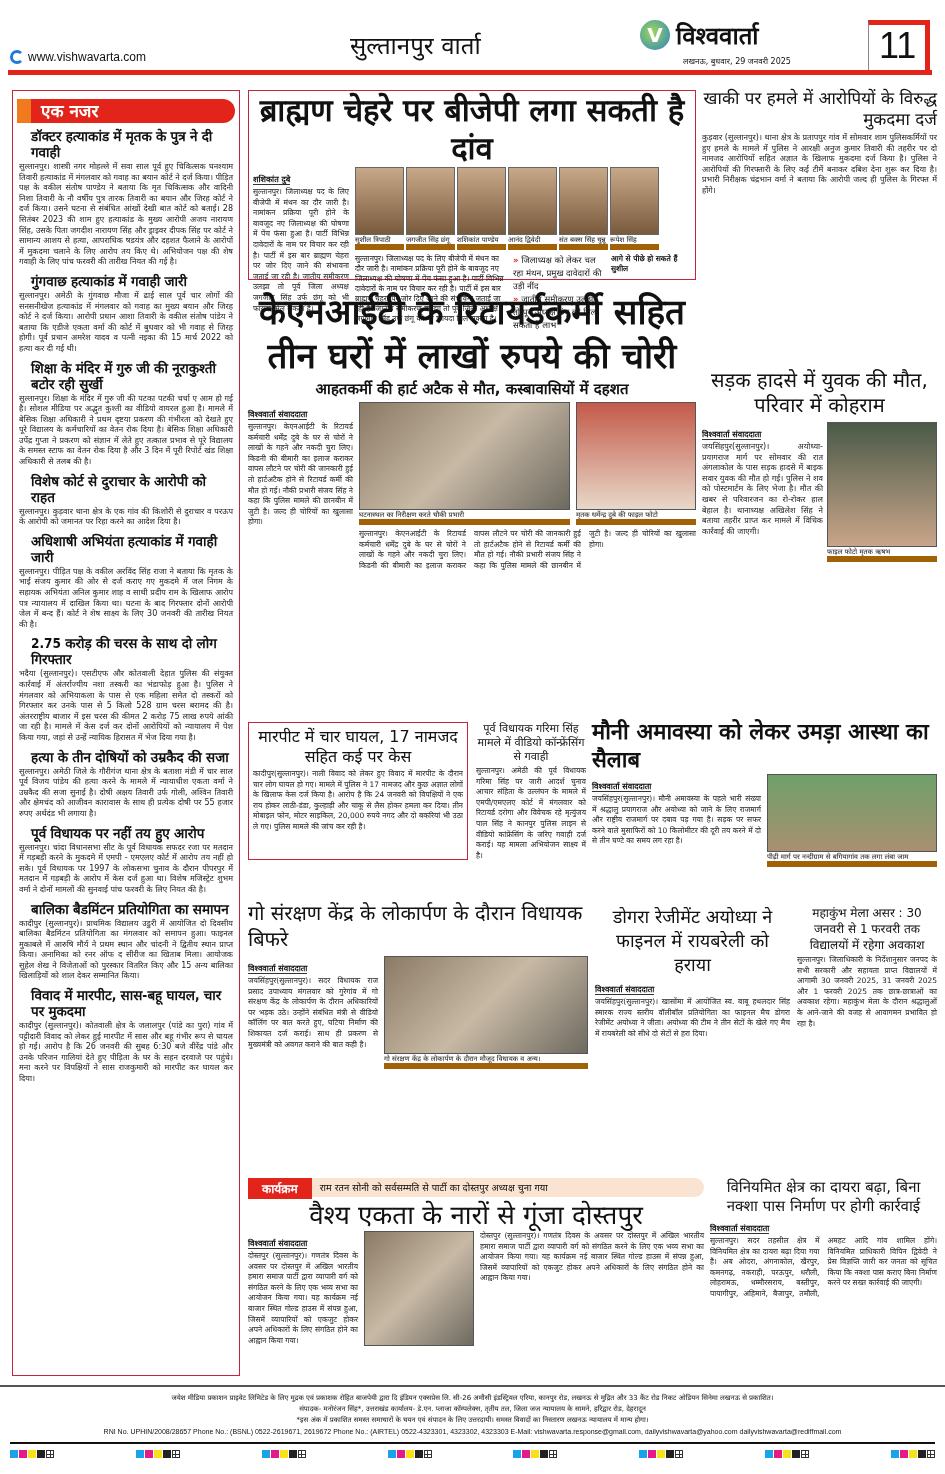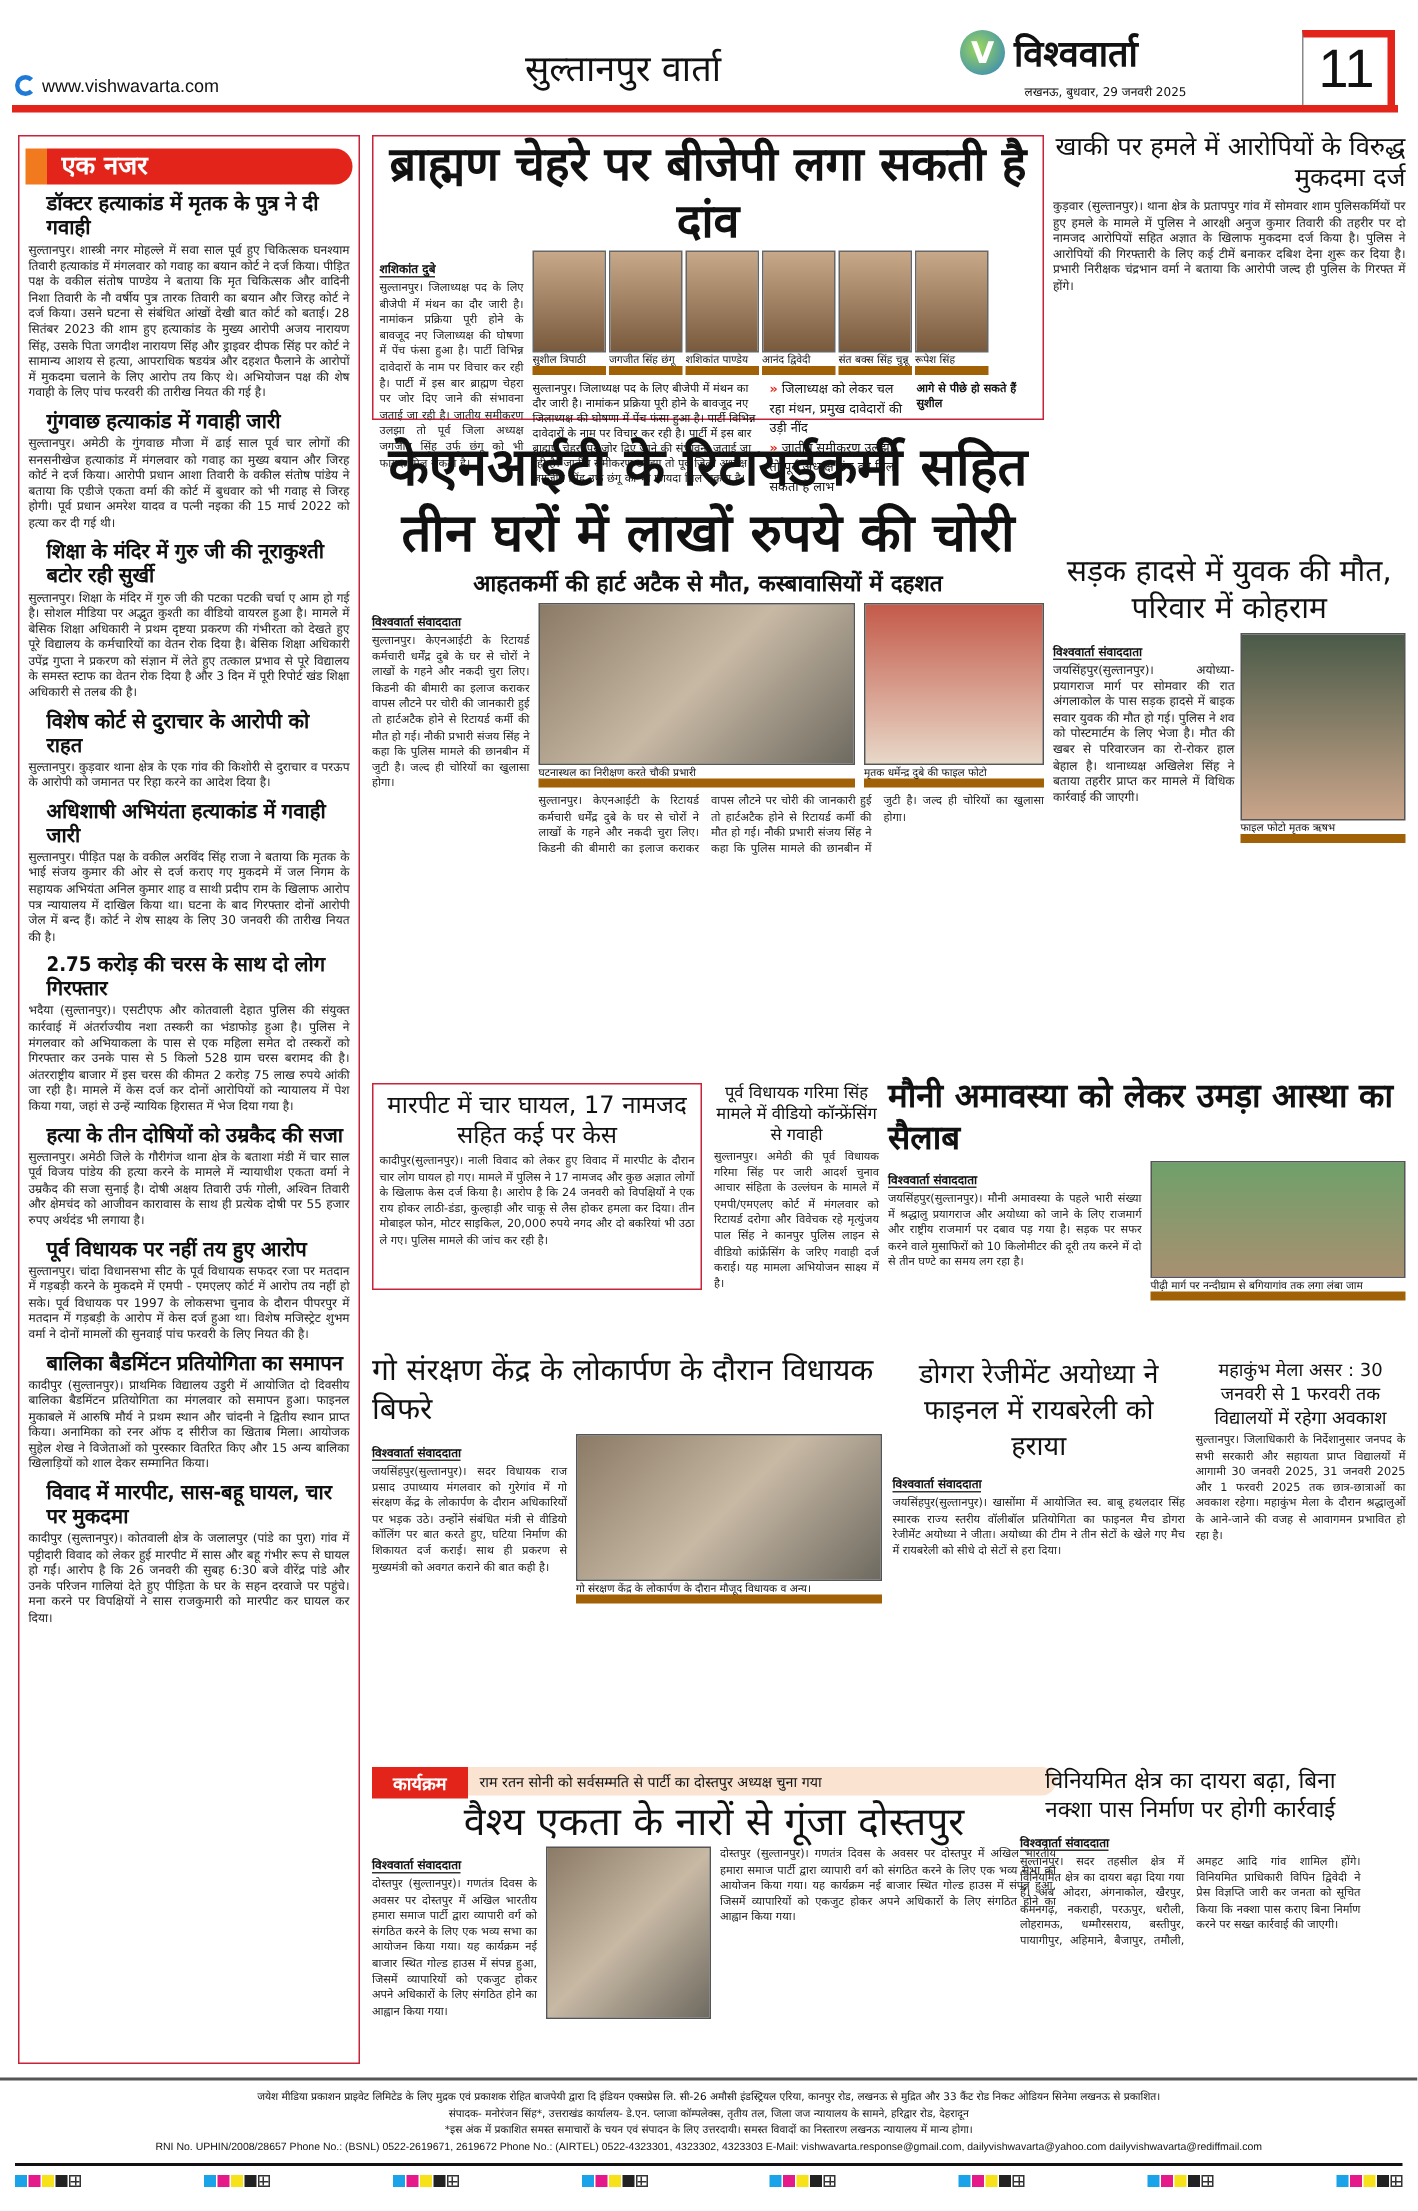--- a/index.html
+++ b/index.html
@@ -201,21 +201,21 @@
     <span class="kary-t">राम रतन सोनी को सर्वसम्मति से पार्टी का दोस्तपुर अध्यक्ष चुना गया</span>
   </div>
   <div style="font-size:26px;text-align:center;line-height:32px">वैश्य एकता के नारों से गूंजा दोस्तपुर</div>
   <div style="display:flex;gap:6px">
     <div style="width:110px"><div class="by">विश्ववार्ता संवाददाता</div><div class="tx" style="margin:0;font-size:7.5px">दोस्तपुर (सुल्तानपुर)। गणतंत्र दिवस के अवसर पर दोस्तपुर में अखिल भारतीय हमारा समाज पार्टी द्वारा व्यापारी वर्ग को संगठित करने के लिए एक भव्य सभा का आयोजन किया गया। यह कार्यक्रम नई बाजार स्थित गोल्ड हाउस में संपन्न हुआ, जिसमें व्यापारियों को एकजुट होकर अपने अधिकारों के लिए संगठित होने का आह्वान किया गया।</div></div>
     <div style="width:110px" class="img"></div>
     <div class="tx" style="margin:0;flex:1;font-size:7.5px">दोस्तपुर (सुल्तानपुर)। गणतंत्र दिवस के अवसर पर दोस्तपुर में अखिल भारतीय हमारा समाज पार्टी द्वारा व्यापारी वर्ग को संगठित करने के लिए एक भव्य सभा का आयोजन किया गया। यह कार्यक्रम नई बाजार स्थित गोल्ड हाउस में संपन्न हुआ, जिसमें व्यापारियों को एकजुट होकर अपने अधिकारों के लिए संगठित होने का आह्वान किया गया।</div>
   </div>
 </div>
 
-<div class="abs" style="left:680px;top:1178px;width:227px">
+<div class="abs" style="left:710px;top:1178px;width:227px">
   <div style="font-size:15px;text-align:center;line-height:19px">विनियमित क्षेत्र का दायरा बढ़ा, बिना नक्शा पास निर्माण पर होगी कार्रवाई</div>
   <div class="by">विश्ववार्ता संवाददाता</div>
   <div class="tx" style="margin:0;font-size:7.5px;column-count:2">सुल्तानपुर। सदर तहसील क्षेत्र में विनियमित क्षेत्र का दायरा बढ़ा दिया गया है। अब ओदरा, अंगनाकोल, खैरपुर, कमनगढ़, नकराही, परऊपुर, धरौली, लोहरामऊ, धम्मौरसराय, बस्तीपुर, पायागीपुर, अहिमाने, बैजापुर, तमौली, अमहट आदि गांव शामिल होंगे। विनियमित प्राधिकारी विपिन द्विवेदी ने प्रेस विज्ञप्ति जारी कर जनता को सूचित किया कि नक्शा पास कराए बिना निर्माण करने पर सख्त कार्रवाई की जाएगी।</div>
 </div>
 
 <div class="abs footer">
   <div>जयेश मीडिया प्रकाशन प्राइवेट लिमिटेड के लिए मुद्रक एवं प्रकाशक रोहित बाजपेयी द्वारा दि इंडियन एक्सप्रेस लि. सी-26 अमौसी इंडस्ट्रियल एरिया, कानपुर रोड, लखनऊ से मुद्रित और 33 कैंट रोड निकट ओडियन सिनेमा लखनऊ से प्रकाशित।</div>
   <div>संपादक- मनोरंजन सिंह*, उत्तराखंड कार्यालय- डे.एन. प्लाजा कॉम्पलेक्स, तृतीय तल, जिला जज न्यायालय के सामने, हरिद्वार रोड, देहरादून</div>
   <div>*इस अंक में प्रकाशित समस्त समाचारों के चयन एवं संपादन के लिए उत्तरदायी। समस्त विवादों का निस्तारण लखनऊ न्यायालय में मान्य होगा।</div>
   <div style="font-family:'Liberation Sans',sans-serif">RNI No. UPHIN/2008/28657 Phone No.: (BSNL) 0522-2619671, 2619672 Phone No.: (AIRTEL) 0522-4323301, 4323302, 4323303  E-Mail: vishwavarta.response@gmail.com,  dailyvishwavarta@yahoo.com dailyvishwavarta@rediffmail.com</div>

